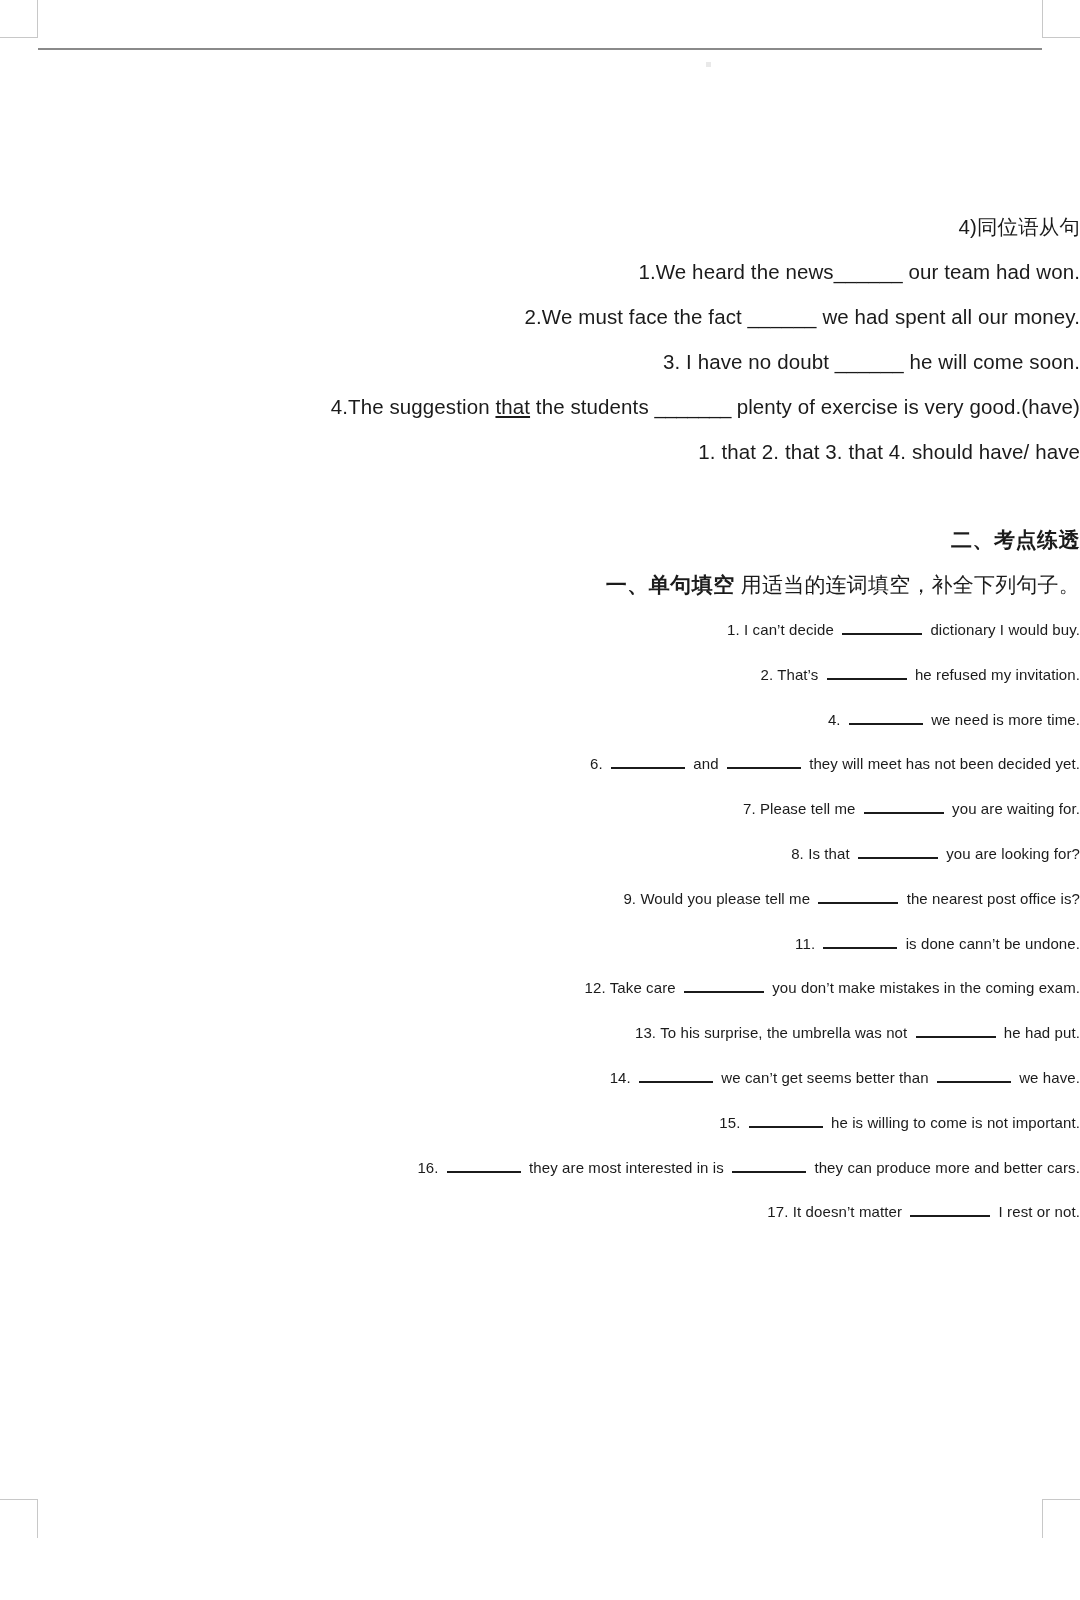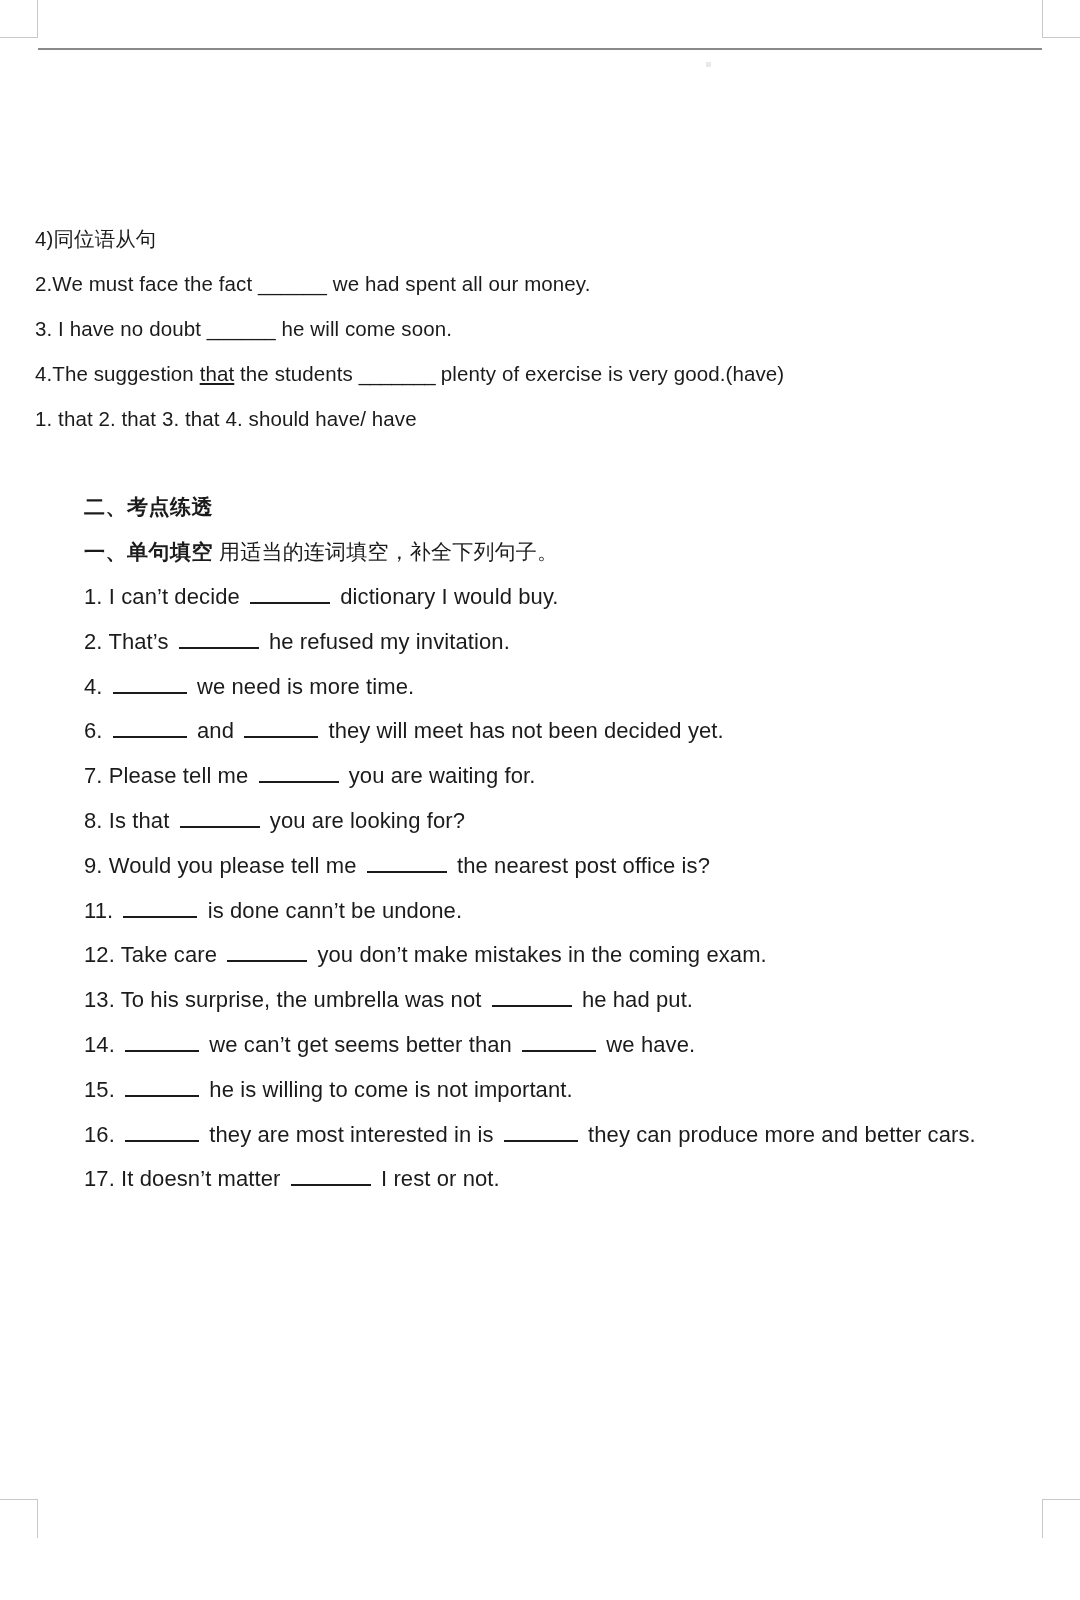--- a/index.html
+++ b/index.html
@@ -44,23 +44,24 @@
     top: 62px;
     left: 706px;
     width: 5px;
     height: 5px;
     background: #e9e9e9;
   }
 
   
   .page-body {
     position: absolute;
-    top: 216px;
+    top: 204px;
     left: 0;
     right: 0;
+    text-align: right;
   }
 
   
   .block-review { padding-left: 35px; }
   .block-review .line {
     font-size: 20.5px;
     line-height: 45px;
     letter-spacing: 0.1px;
     white-space: nowrap;
   }
@@ -83,21 +84,21 @@
     letter-spacing: 0.5px;
   }
   .sub-title {
     font-size: 21px;
     line-height: 46px;
     letter-spacing: 0.2px;
   }
   .sub-title b { font-weight: bold; letter-spacing: 0.5px; }
 
   .q-line {
-    font-size: 22px;
+    font-size: 15px;
     line-height: 44.8px;
     letter-spacing: 0.1px;
     white-space: nowrap;
   }
 
   
   .blank {
     display: inline-block;
     border-bottom: 2.5px solid #1b1b1b;
     vertical-align: baseline;
@@ -116,20 +117,21 @@
 <div class="crop-mark crop-br"></div>
 <div class="header-rule"></div>
 <div class="header-dot"></div>
 
 <div class="page-body">
 
   <section class="block-review">
 
     <div class="line heading-cn-sub">4)同位语从句</div>
 
+    <div class="line">1.We heard the news______ our team had won.</div>
 
     <div class="line">2.We must face the fact ______ we had spent all our money.</div>
 
     <div class="line">3. I have no doubt ______ he will come soon.</div>
 
     <div class="line"><span>4.The suggestion </span><span class="ul-word">that</span><span> the students </span><span class="u-score">_______</span><span> plenty of exercise is very good.(have)</span></div>
 
     <div class="line">1. that 2. that   3. that 4. should have/ have</div>
   </section>
 

